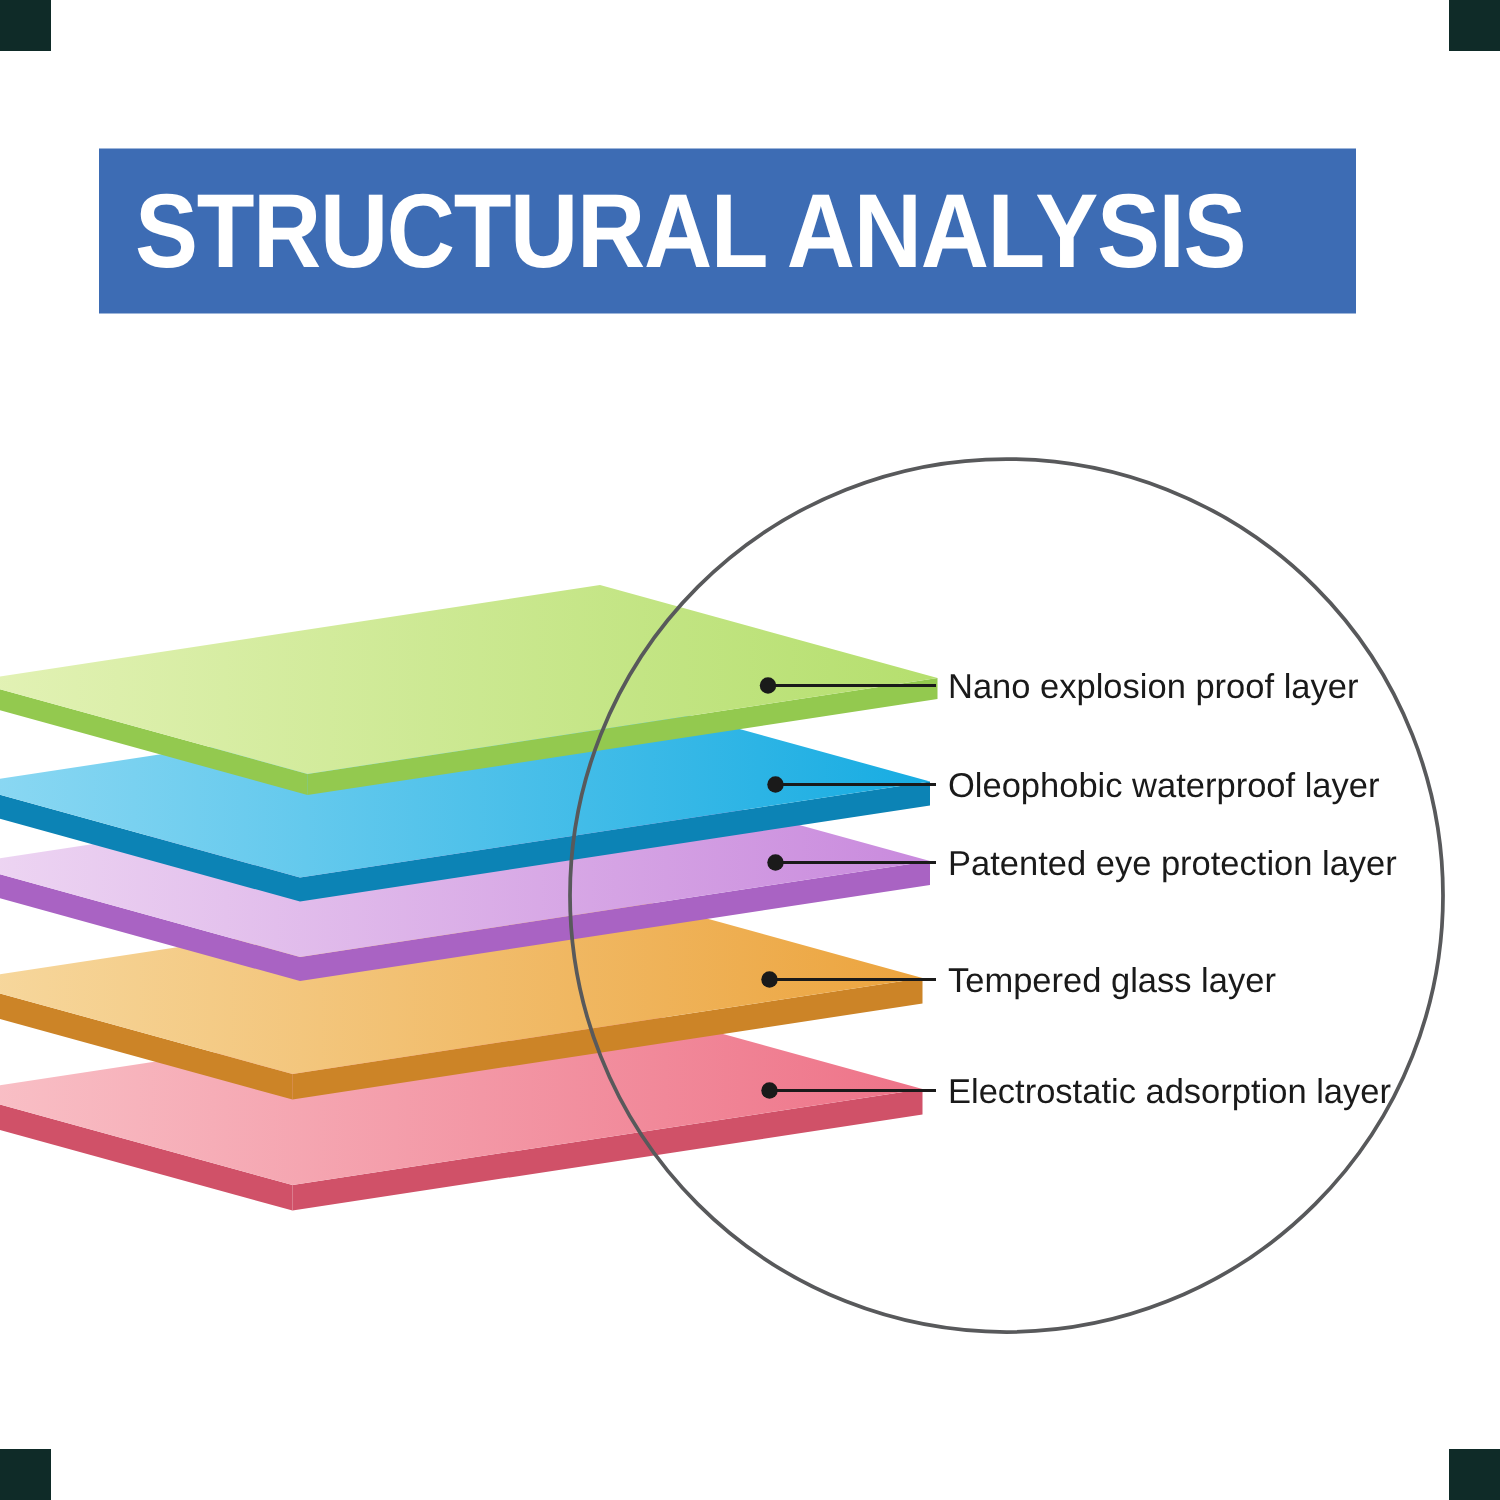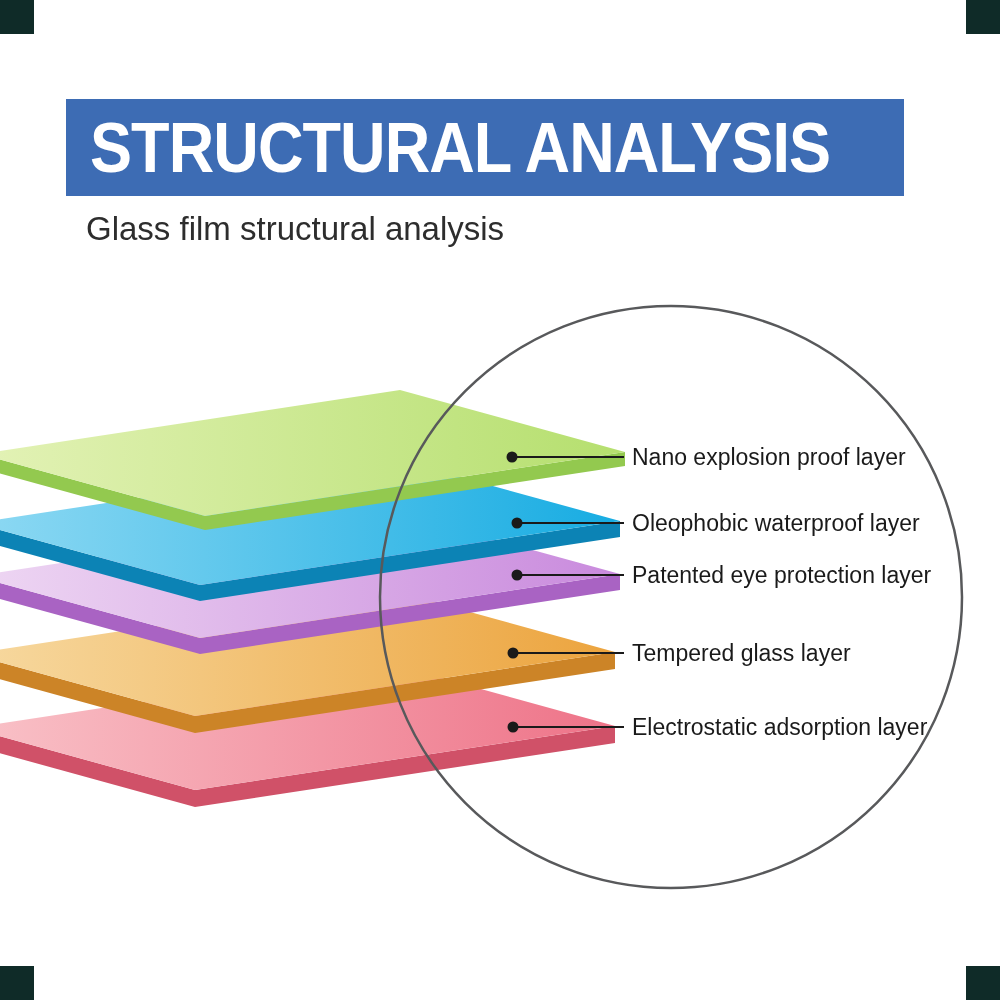--- a/index.html
+++ b/index.html
@@ -5,21 +5,21 @@
   html,body{margin:0;padding:0;}
   body{width:1000px;height:1000px;background:#ffffff;font-family:"Liberation Sans",sans-serif;}
   .page{position:relative;width:1000px;height:1000px;background:#ffffff;overflow:hidden;}
 
   .corner-mark{position:absolute;width:34px;height:34px;background:#0f2b28;}
   .corner-tl{top:0;left:0;}
   .corner-tr{top:0;right:0;}
   .corner-bl{bottom:0;left:0;}
   .corner-br{bottom:0;right:0;}
 
-  .banner{position:absolute;left:66px;top:99px;width:838px;height:97px;
+  .banner{position:absolute;left:66px;top:99px;width:838px;height:110px;
           display:flex;align-items:center;box-sizing:border-box;padding-left:24px;}
   .banner-title{margin:0;color:#ffffff;font-size:70px;font-weight:bold;letter-spacing:-1px;
                 white-space:nowrap;transform:scaleX(0.9);transform-origin:left center;}
 
   .subtitle{position:absolute;left:86px;top:210px;font-size:33px;color:#2d2d2d;}
 
   .diagram-svg{position:absolute;left:0;top:0;}
   .layer-label{font-family:"Liberation Sans",sans-serif;font-size:23px;fill:#1a1a1a;}
   .callout-line{stroke-width:2;}
 </style>
@@ -30,21 +30,20 @@
 
   <div class="corner-mark corner-tl" style="background: rgb(15, 43, 40);"></div>
   <div class="corner-mark corner-tr" style="background: rgb(15, 43, 40);"></div>
   <div class="corner-mark corner-bl" style="background: rgb(15, 43, 40);"></div>
   <div class="corner-mark corner-br" style="background: rgb(15, 43, 40);"></div>
 
   <div class="banner" style="background: rgb(61, 108, 180);">
     <h1 class="banner-title">STRUCTURAL ANALYSIS</h1>
   </div>
 
-  <div class="subtitle">Glass film structural analysis</div>
 
   <svg class="diagram-svg" width="1000" height="1000" viewBox="0 0 1000 1000">
     <defs>
       <linearGradient id="grad-0" x1="0" y1="0" x2="1" y2="0">
         <stop offset="0" stop-color="#e3f2b6"></stop>
           <stop offset="1" stop-color="#b5df6e"></stop>
       </linearGradient>
       <linearGradient id="grad-1" x1="0" y1="0" x2="1" y2="0">
         <stop offset="0" stop-color="#8ed9f3"></stop>
           <stop offset="1" stop-color="#17ace2"></stop>

